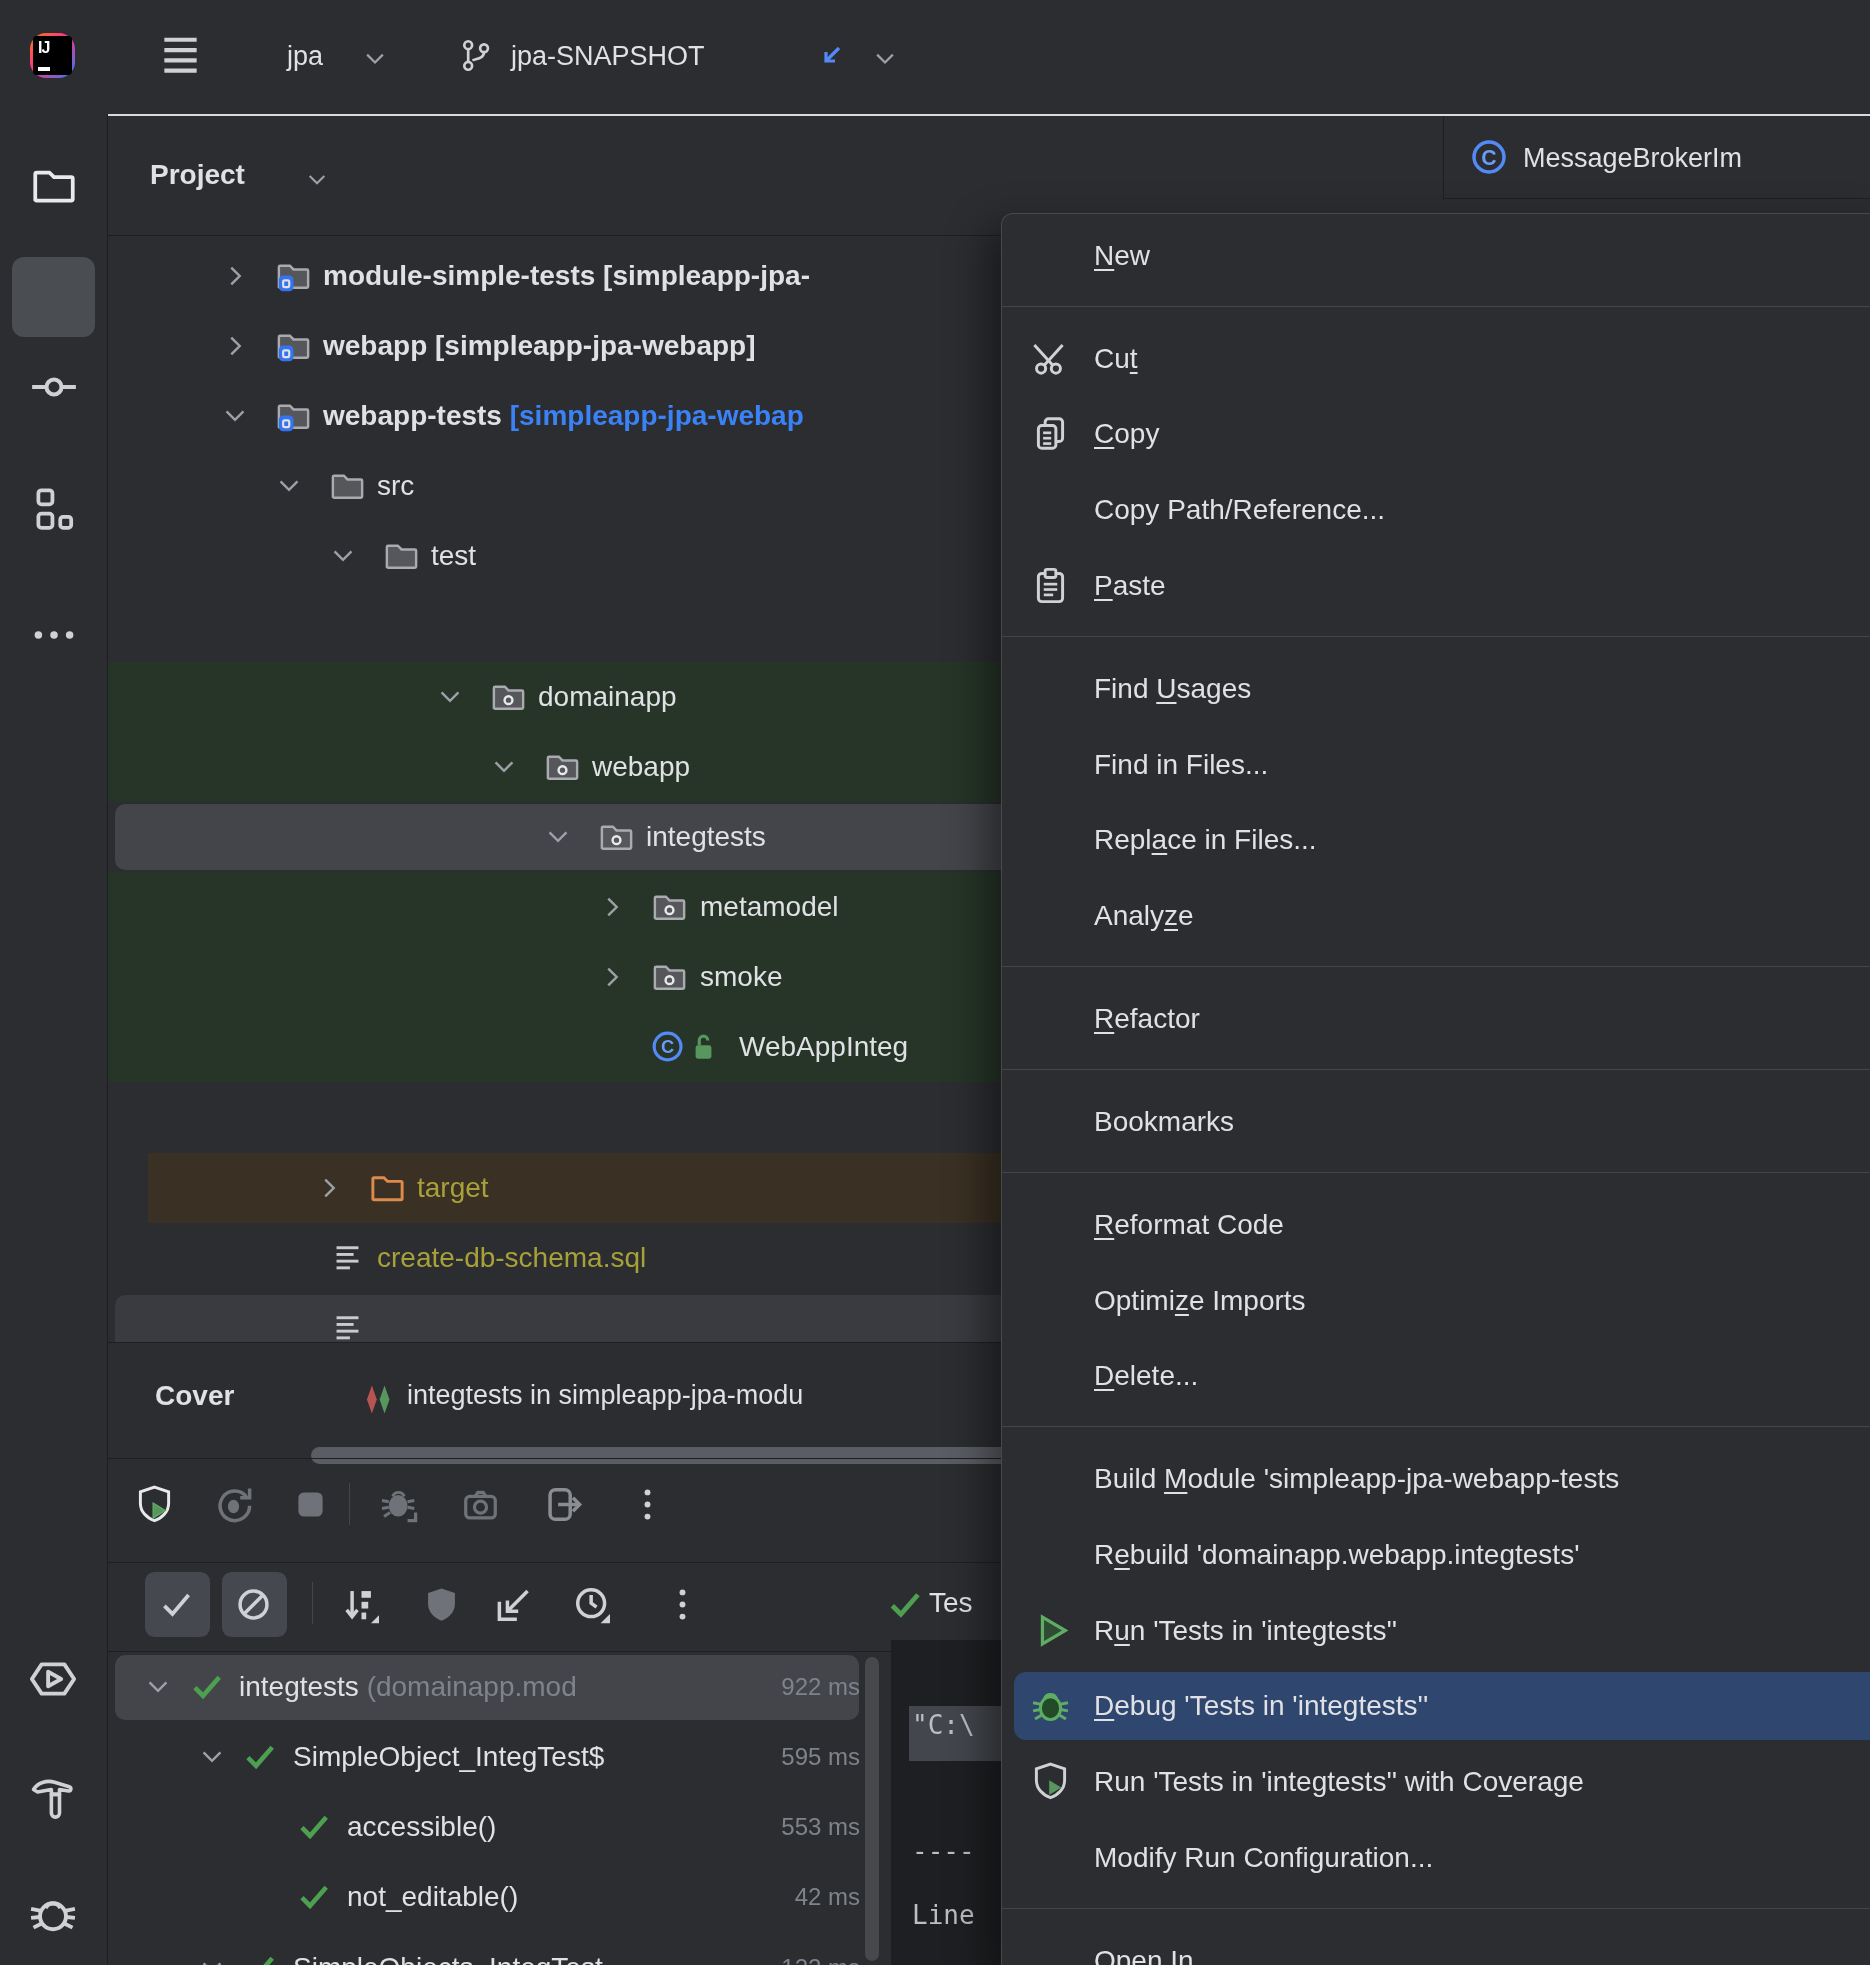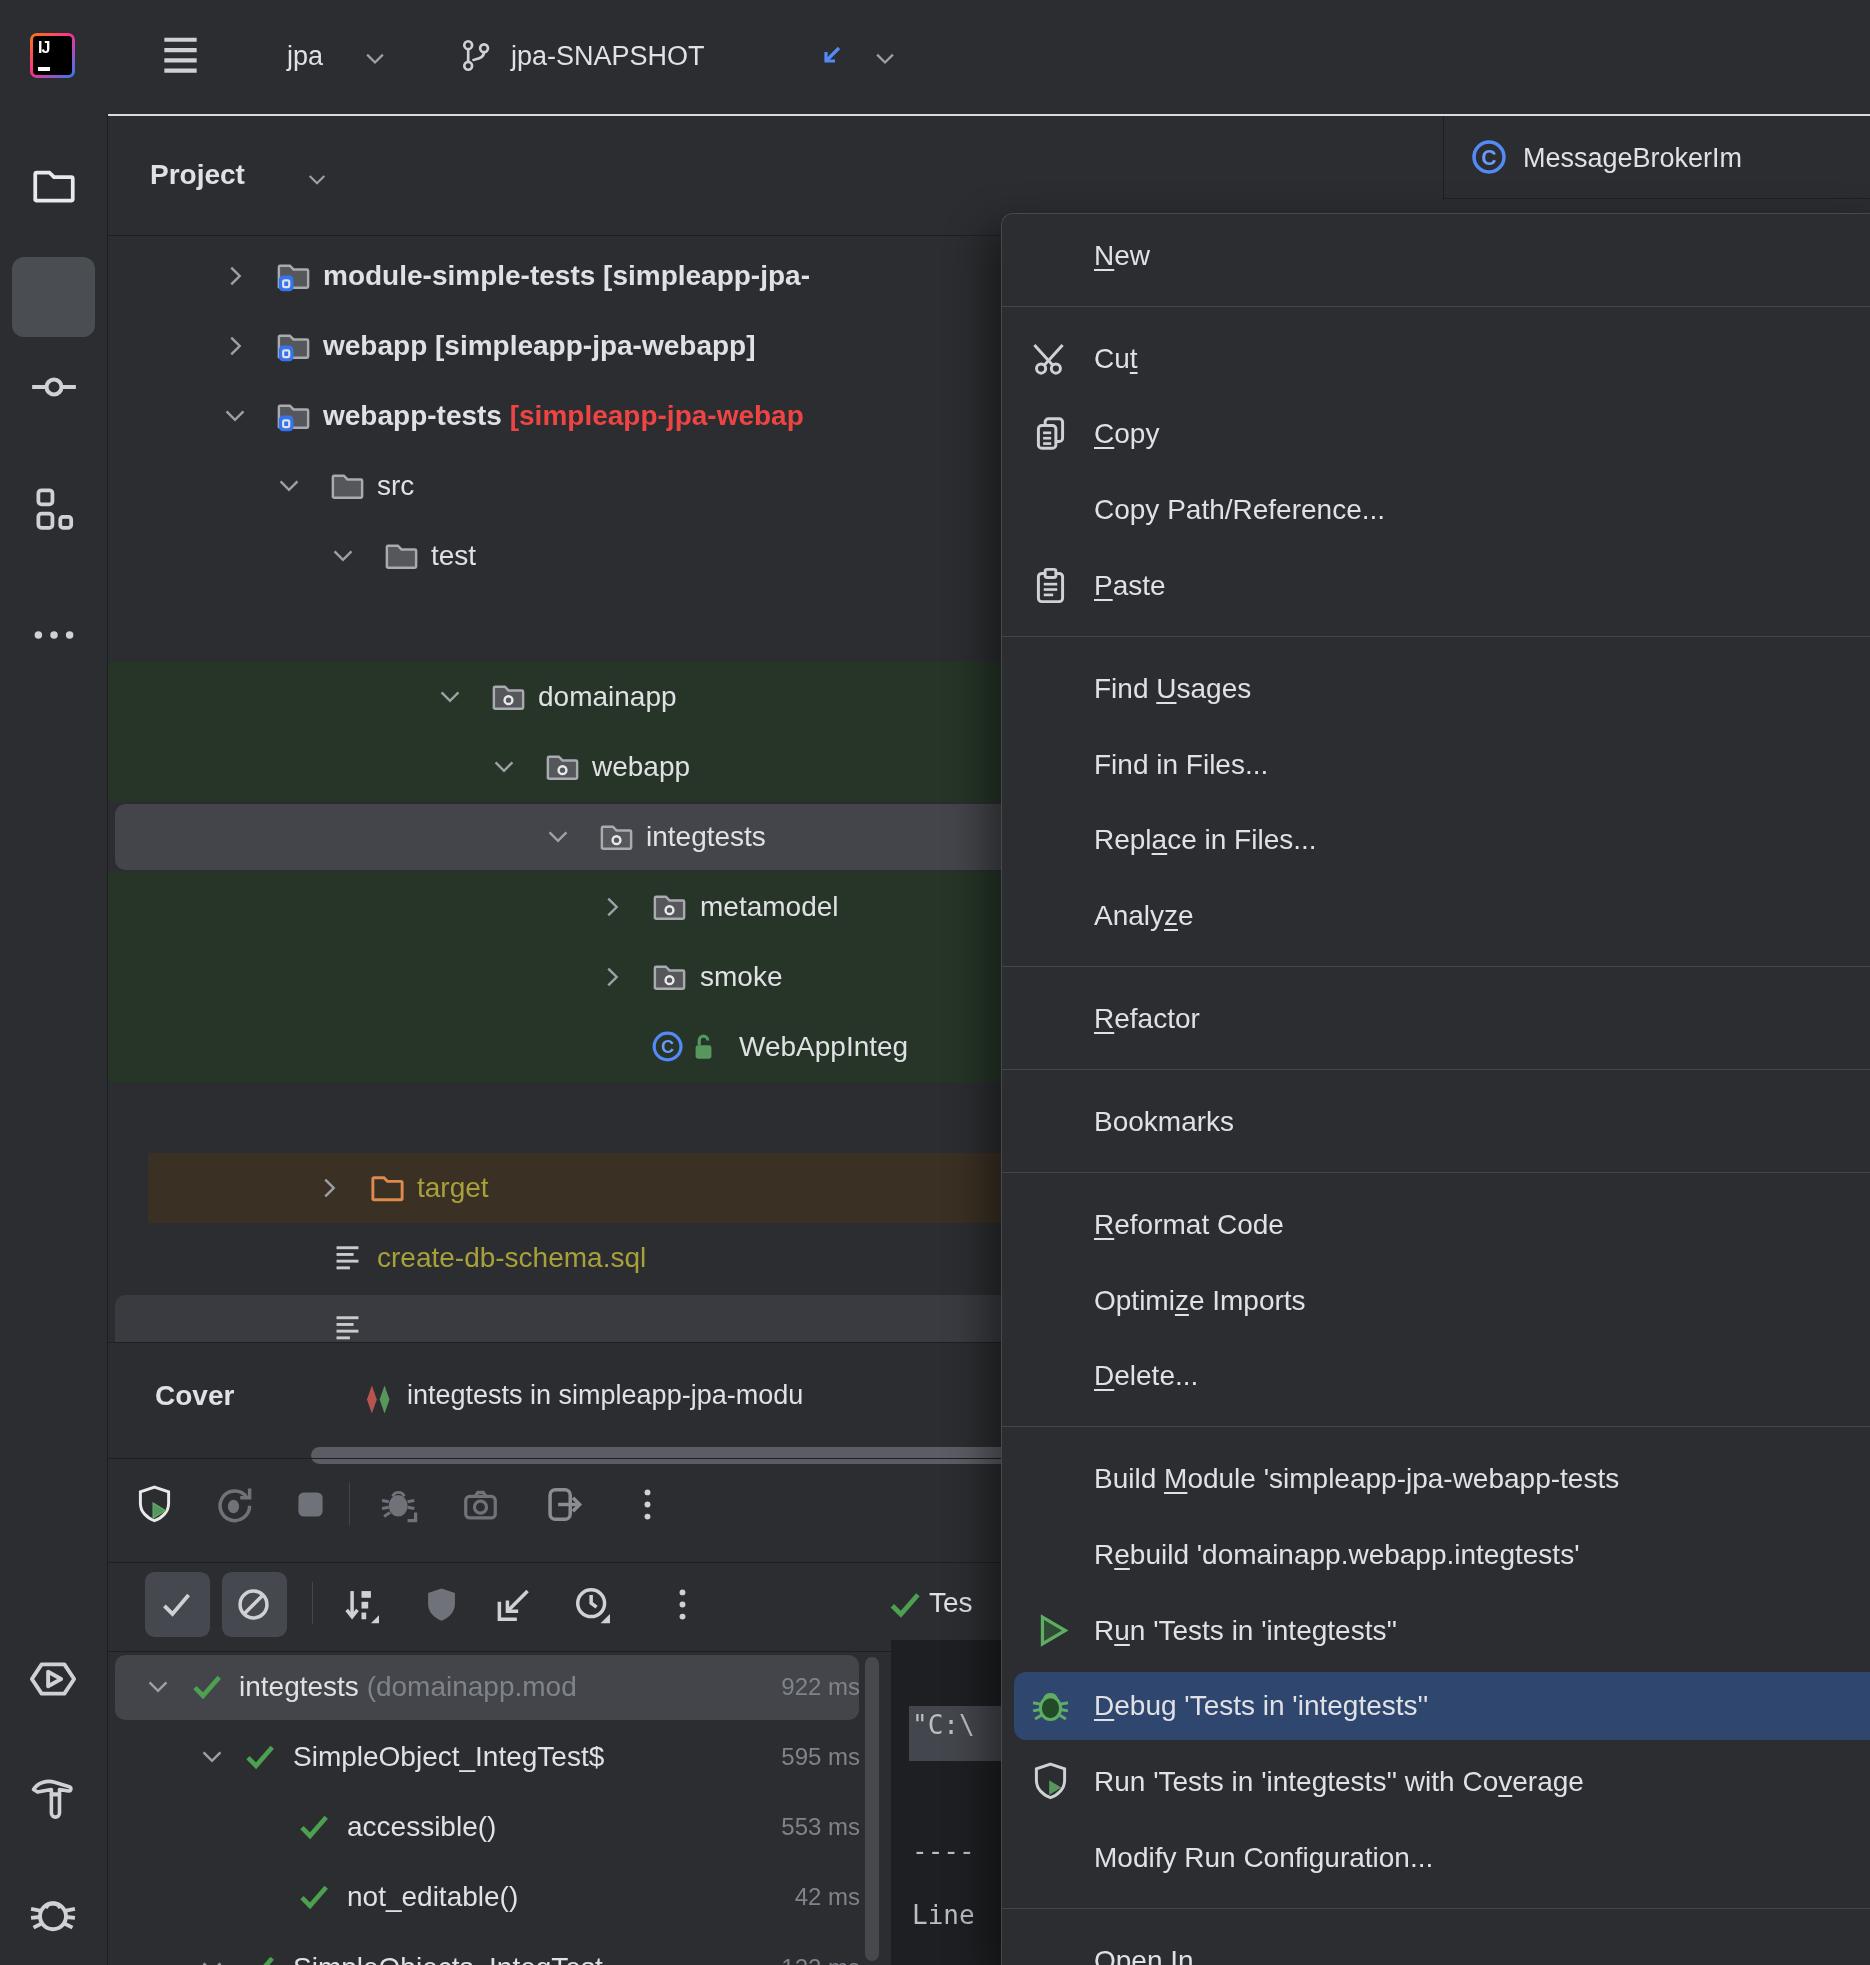--- a/index.html
+++ b/index.html
@@ -4,21 +4,21 @@
 <style>
   html,body{margin:0;padding:0;background:#1e1f22;}
   .page{position:relative;width:1871px;height:1965px;overflow:hidden;background:#2b2d30;
         font-family:"Liberation Sans",sans-serif;color:#dfe1e5;}
   .abs{position:absolute;}
   svg{display:block;}
   u{text-decoration:underline;text-underline-offset:4.2px;text-decoration-thickness:1.9px;}
 
   
   .topbar{left:0;top:0;width:1871px;height:114px;background:#2b2d30;}
-  .logo{left:30px;top:33px;width:45px;height:45px;border-radius:7px;
+  .logo{left:30px;top:33px;width:45px;height:45px;border-radius:16px;
         background:linear-gradient(135deg,#f97a12,#fc318c 45%,#2e7bf6);padding:3.3px;box-sizing:border-box;}
   .logo-in{width:100%;height:100%;background:#000;border-radius:3.7px;position:relative;}
   .logo-in span{position:absolute;left:4.7px;top:2.8px;font-size:16px;font-weight:700;color:#fff;letter-spacing:-0.9px;}
   .logo-in i{position:absolute;left:4.7px;bottom:4.2px;width:12px;height:3.3px;background:#fff;}
   .tb-text{font-size:27px;color:#dfe1e5;}
   .bright-line{left:108px;top:114px;width:1762px;height:1.9px;background:#d9dadc;}
 
   
   .actbar{left:0;top:114px;width:107px;height:1851px;background:#2b2d30;}
   .actbar-div{left:107px;top:114px;width:1.4px;height:1851px;background:#1e1f22;}
@@ -210,21 +210,21 @@
             <polyline points="7,11 16,20 25,11" stroke="#9da0a6" stroke-width="2.6" fill="none"></polyline>
           </svg>
         </span>
         <span class="abs" style="left:166px;top:15.4px;">
           <svg width="39" height="39" viewBox="0 0 32 32" fill="none">
             <path d="M4 26V9a1 1 0 0 1 1-1h8l3 3h11a1 1 0 0 1 1 1v13a1 1 0 0 1-1 1H5a1 1 0 0 1-1-1z" fill="#55575b" stroke="#a9abb0" stroke-width="2"></path>
             <rect x="4" y="16" width="12" height="13" rx="3.5" fill="#3574f0"></rect>
             <rect x="7.5" y="20" width="5" height="5.5" rx="1.2" fill="none" stroke="#dfe1e5" stroke-width="1.8"></rect>
           </svg>
         </span>
-        <span class="abs row-label bold " style="left:215px;top:0;line-height:70px;">webapp-tests<span class="row-label bold" style="color:#ef4444"> [simpleapp-jpa-webap</span></span>
+        <span class="abs row-label bold " style="left:215px;top:0;line-height:70px;">webapp-tests<span class="row-label bold" style="color:#3b82f6"> [simpleapp-jpa-webap</span></span>
       </div>
       <div class="abs" style="left:0;top:215px;width:1763px;height:70px;">
         <span class="abs" style="left:166px;top:20px;">
           <svg width="30" height="30" viewBox="0 0 32 32" fill="none">
             <polyline points="7,11 16,20 25,11" stroke="#9da0a6" stroke-width="2.6" fill="none"></polyline>
           </svg>
         </span>
         <span class="abs" style="left:220px;top:15.4px;">
           <svg width="39" height="39" viewBox="0 0 32 32" fill="none">
             <path d="M4 26V9a1 1 0 0 1 1-1h8l3 3h11a1 1 0 0 1 1 1v13a1 1 0 0 1-1 1H5a1 1 0 0 1-1-1z" fill="#55575b" stroke="#a9abb0" stroke-width="2"></path>

